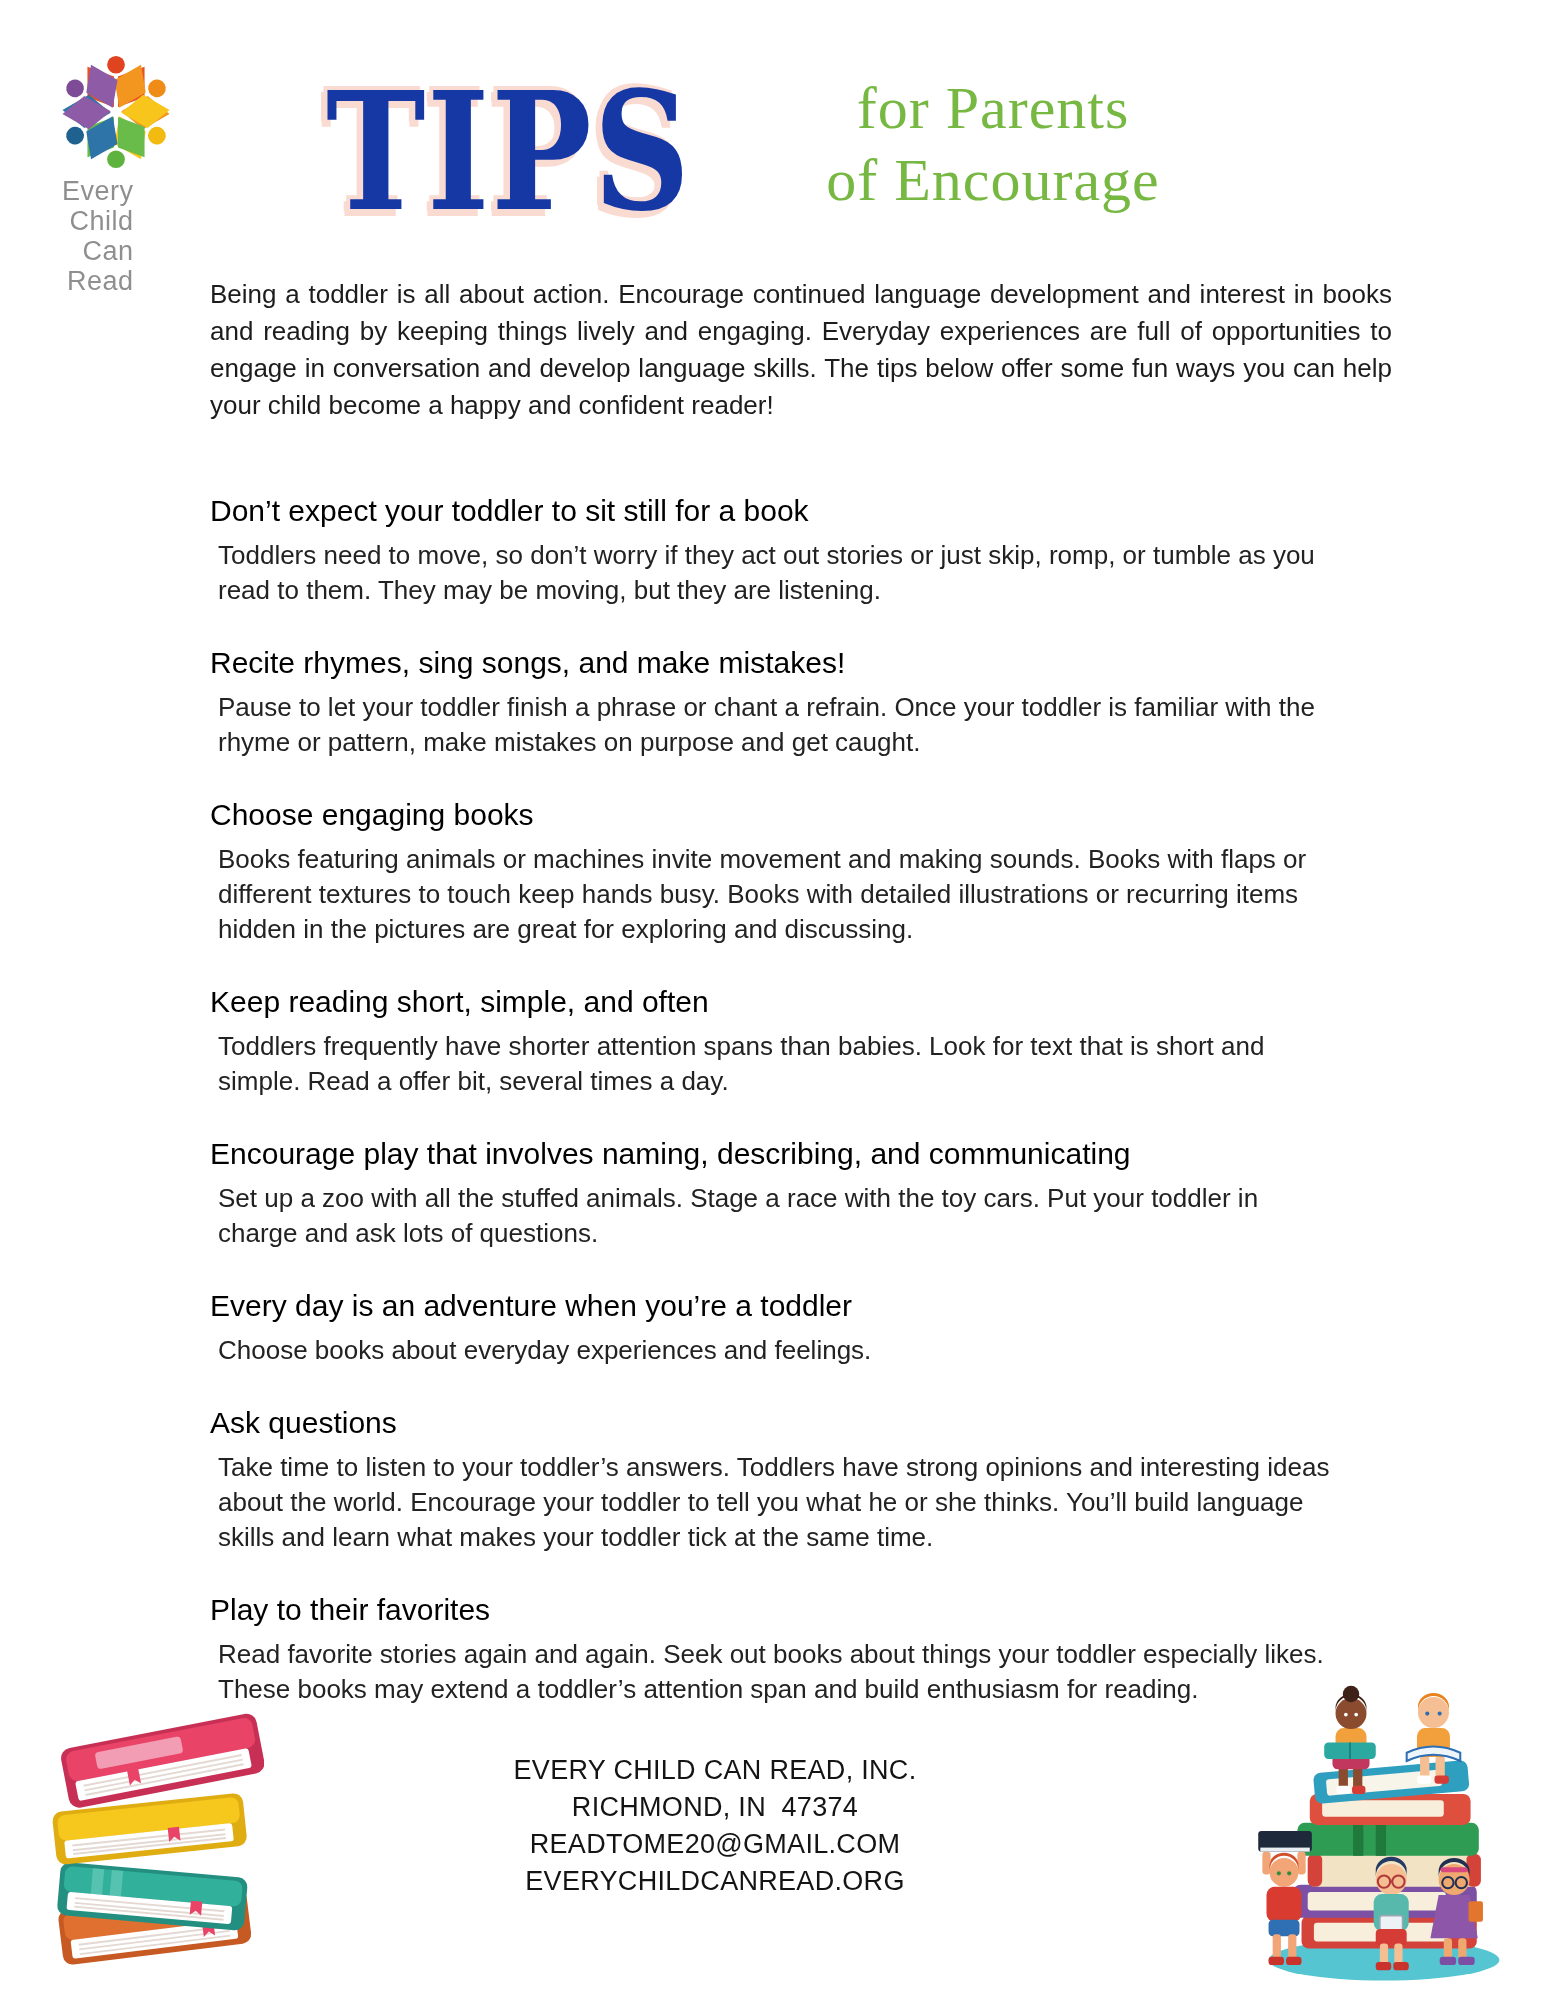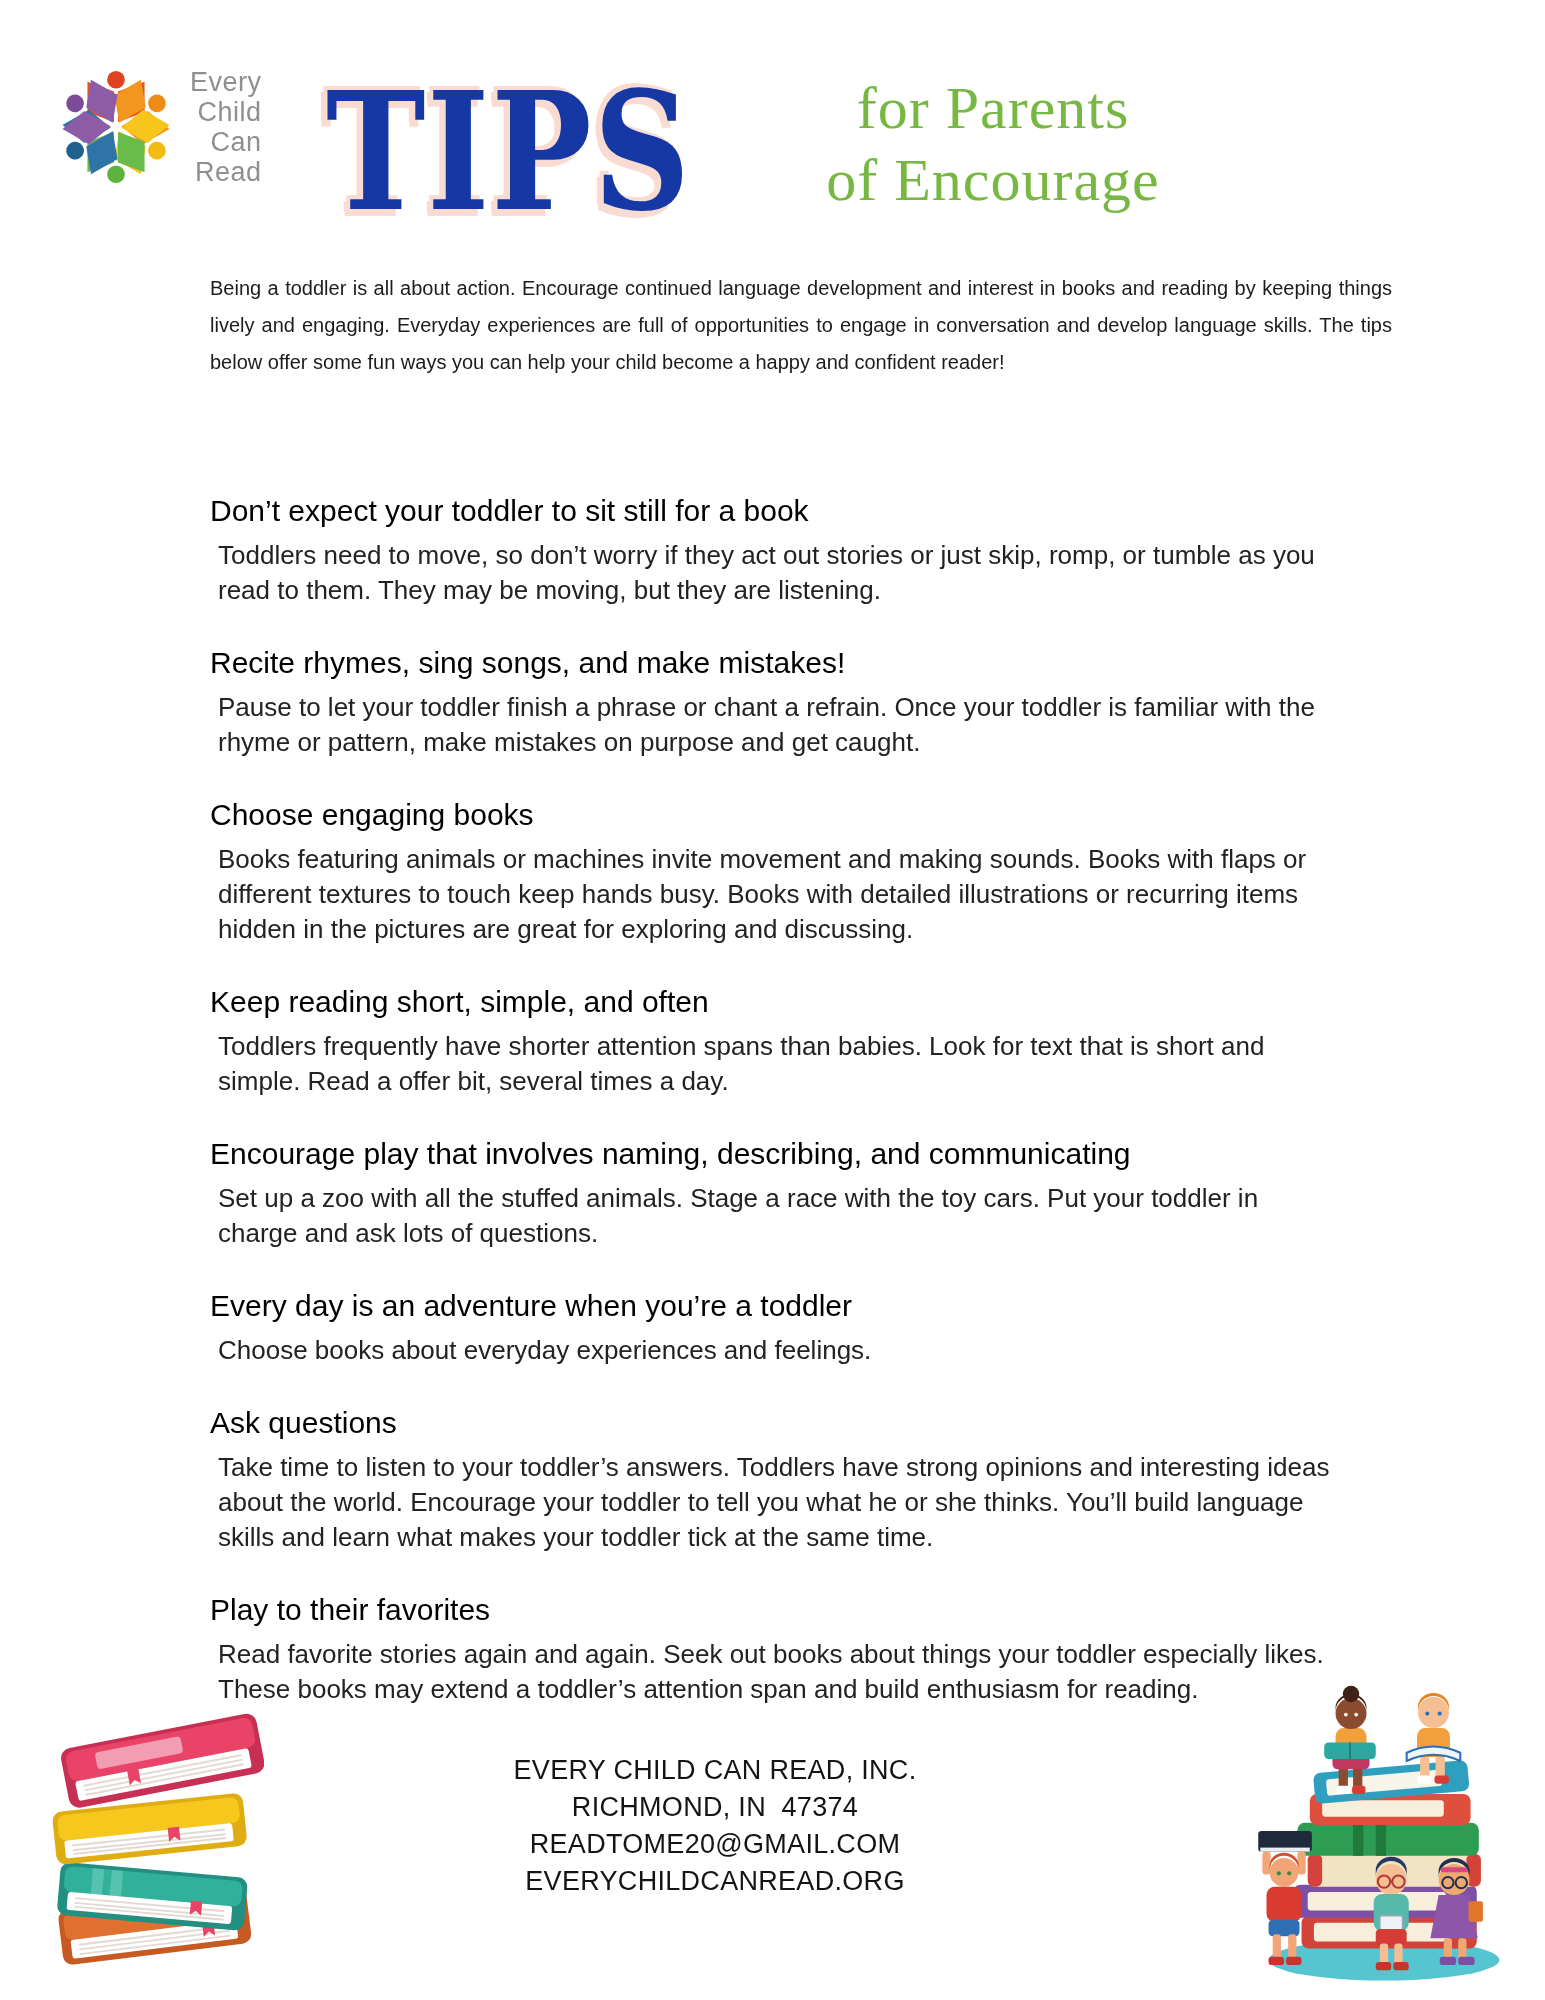--- a/index.html
+++ b/index.html
@@ -2,39 +2,39 @@
 <html><head>
 <meta charset="utf-8">
 <style>
   html,body{margin:0;padding:0;background:#e8e8e8;}
   .page{
     position:relative;width:1545px;height:2000px;background:#ffffff;
     font-family:"Liberation Sans",sans-serif;color:#1e1e1e;overflow:hidden;
     margin:0 auto;
   }
   
-  .logo{position:absolute;left:52px;top:63px;display:flex;align-items:center;}
+  .logo{position:absolute;left:52px;top:48px;display:flex;align-items:flex-start;flex-direction:column;}
   .logo svg{width:128px;height:128px;}
   .logo-text{margin-left:10px;text-align:right;color:#8f8f8f;font-size:27px;line-height:30px;letter-spacing:.5px;}
   .tips-title{
     position:absolute;left:326px;top:72px;
     font-family:"DejaVu Serif",serif;font-weight:bold;font-size:163px;line-height:160px;
     color:#1638A5;letter-spacing:2px;transform:scaleX(.82);transform-origin:left top;
     text-shadow:-8px 2px 0 #FADBD2,-5px -4px 0 #FADBD2,-7px 7px 0 #FADBD2;
     white-space:nowrap;
   }
   .subtitle{
     position:absolute;left:788px;top:72px;width:410px;text-align:center;
     font-family:"Liberation Serif",serif;font-size:60px;line-height:72px;
     color:#77B843;letter-spacing:1px;
   }
   
   .intro{
     position:absolute;left:210px;top:250px;width:1182px;
-    font-size:20px;line-height:37px;text-align:justify;color:#1c1c1c;
+    font-size:26px;line-height:37px;text-align:justify;color:#1c1c1c;
   }
   
   .content{position:absolute;left:210px;top:492px;width:1140px;}
   .tip{margin:0 0 36px 0;}
   .tip h2{margin:0 0 8px 0;font-size:30px;line-height:38px;font-weight:normal;color:#000;}
   .tip p{margin:8px;font-size:26px;line-height:35px;color:#222;}
   
   .footer-books{position:absolute;left:46px;top:1690px;width:218px;height:298px;}
   .footer-text{
     position:absolute;left:415px;top:1752px;width:600px;text-align:center;

